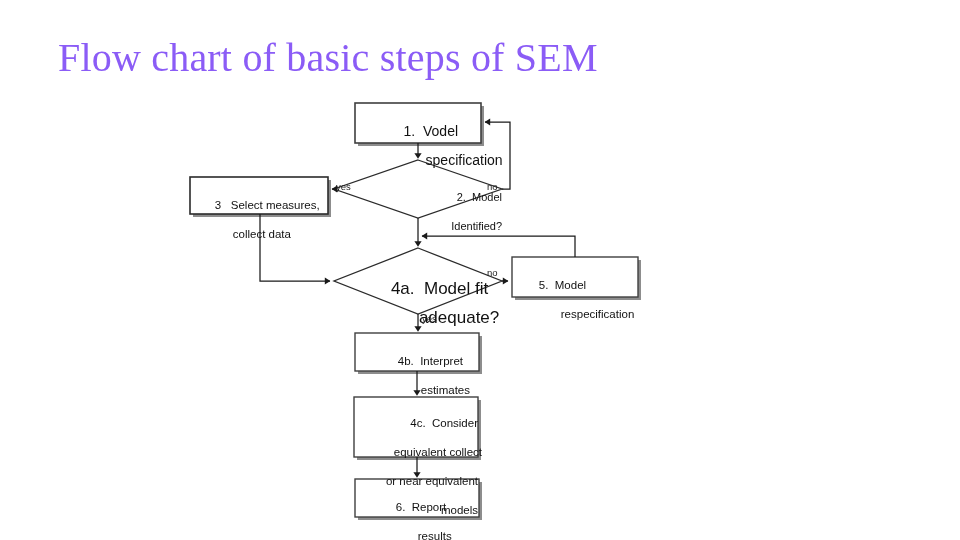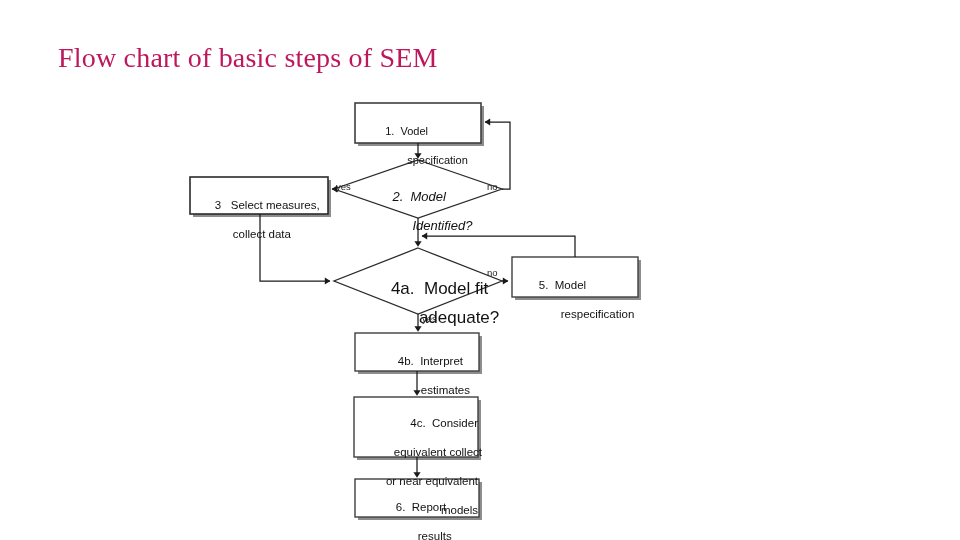--- a/index.html
+++ b/index.html
@@ -20,23 +20,23 @@
     width: 960px;
     height: 540px;
     background: #ffffff;
   }
   #title {
     position: absolute;
     left: 58px;
     top: 33px;
     width: 860px;
     font-family: "Liberation Serif", "DejaVu Serif", serif;
-    font-size: 28px;
+    font-size: 40px;
     line-height: 50px;
-    color: #be185d;
+    color: #8b5cf6;
     font-weight: normal;
     letter-spacing: 0.2px;
     white-space: nowrap;
   }
   #diagram {
     position: absolute;
     left: 0;
     top: 0;
     width: 960px;
     height: 540px;
@@ -118,26 +118,26 @@
       <path d="M575,257 L575,236 L422,236" marker-end="url(#arrowHead)"></path>
 
       <line x1="418" y1="314" x2="418" y2="329" marker-end="url(#arrowDown)"></line>
 
       <line x1="417" y1="371" x2="417" y2="393" marker-end="url(#arrowDown)"></line>
 
       <line x1="417" y1="457" x2="417" y2="475" marker-end="url(#arrowDown)"></line>
     </g>
   </svg>
 
-  <div class="node-label" style="left:355px; top:109px; width:126px; font-size:11px; line-height:14.5px; text-align:left; padding-left:18px; box-sizing:border-box;">
+  <div class="node-label" style="left:370px; top:109px; width:126px; font-size:14px; line-height:14.5px; text-align:left; padding-left:18px; box-sizing:border-box;">
     <span>1.  Vodel</span><br>
     <span style="margin-left:22px; display:inline-block;">specification</span>
   </div>
 
-  <div class="node-label" style="left:334px; top:175px; width:168px; font-size:13px; line-height:14.5px; text-align:left; padding-left:44px; box-sizing:border-box;font-style:italic;">
+  <div class="node-label" style="left:334px; top:175px; width:168px; font-size:11px; line-height:14.5px; text-align:right; padding-left:44px; box-sizing:border-box;">
     <span>2.  Model</span><br>
     <span style="margin-left:20px; display:inline-block;">Identified?</span>
   </div>
 
   <div class="node-label" style="left:190px; top:183px; width:138px; font-size:11.5px; line-height:14.5px; text-align:left; padding-left:12px; box-sizing:border-box;">
     <span>3   Select measures,</span><br>
     <span style="margin-left:18px; display:inline-block;">collect data</span>
   </div>
 
   <div class="node-label" style="left:334px; top:267px; width:168px; font-size:17px; line-height:14.5px; text-align:left; padding-left:38px; box-sizing:border-box;">

